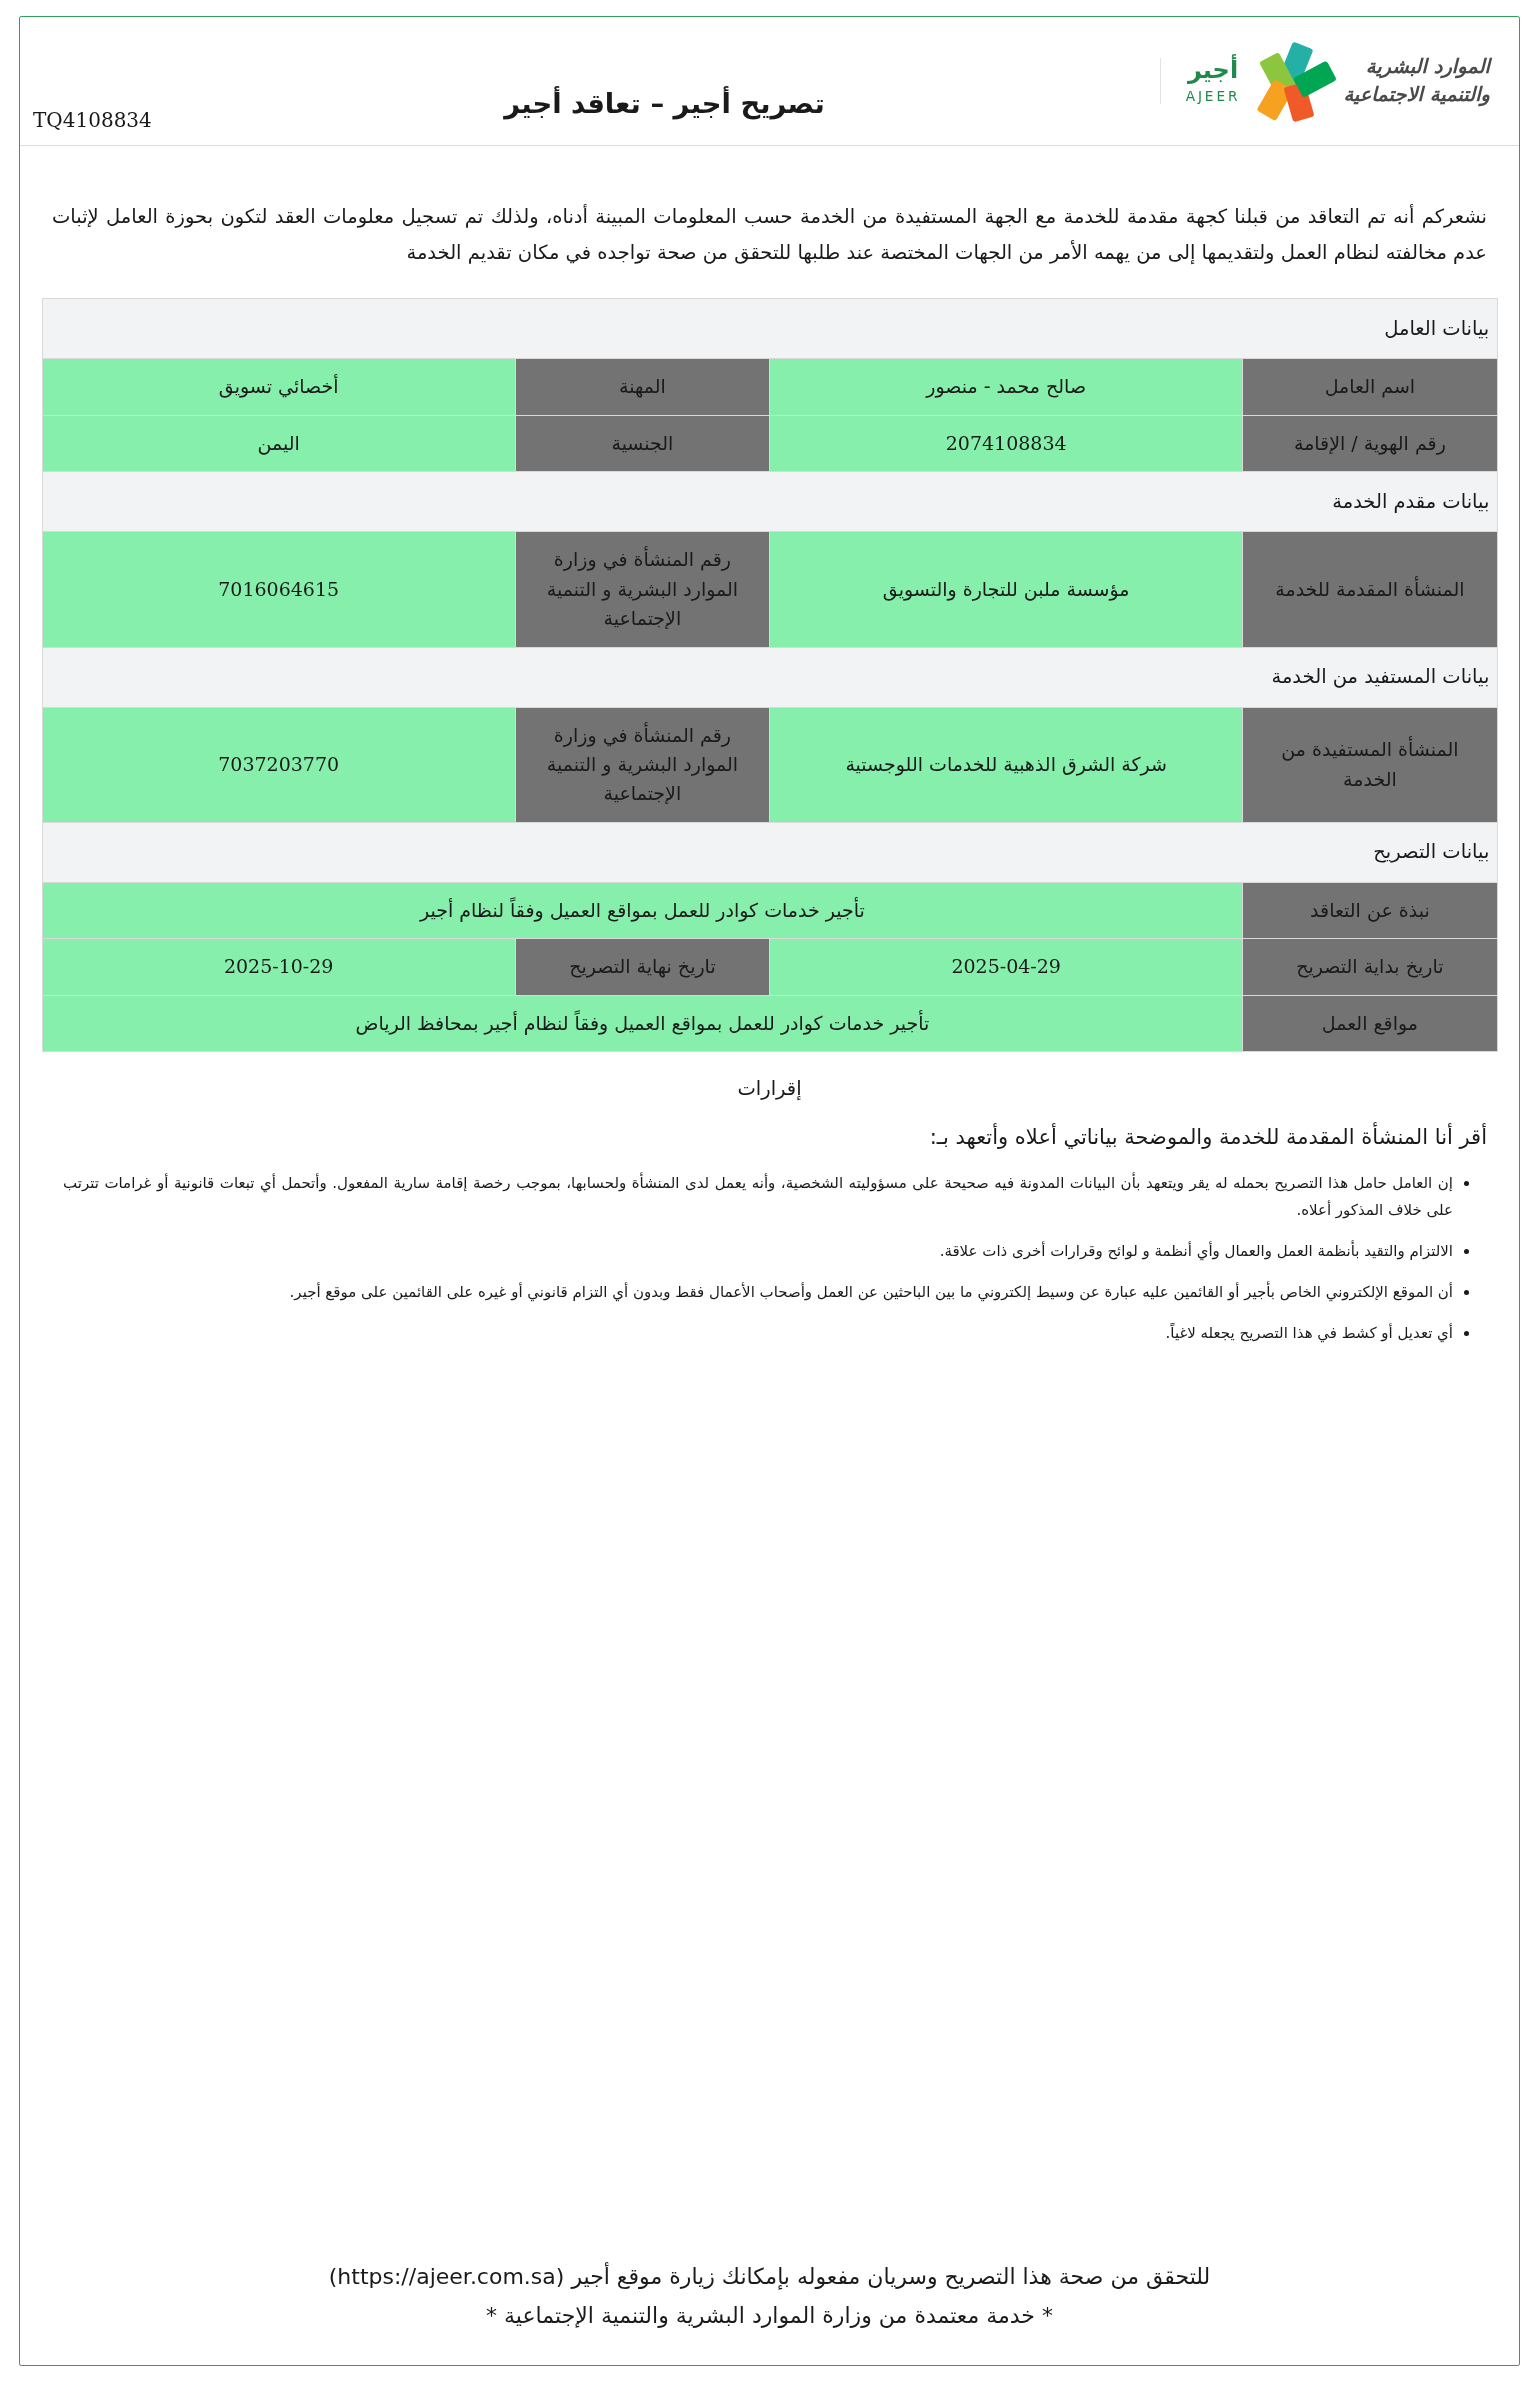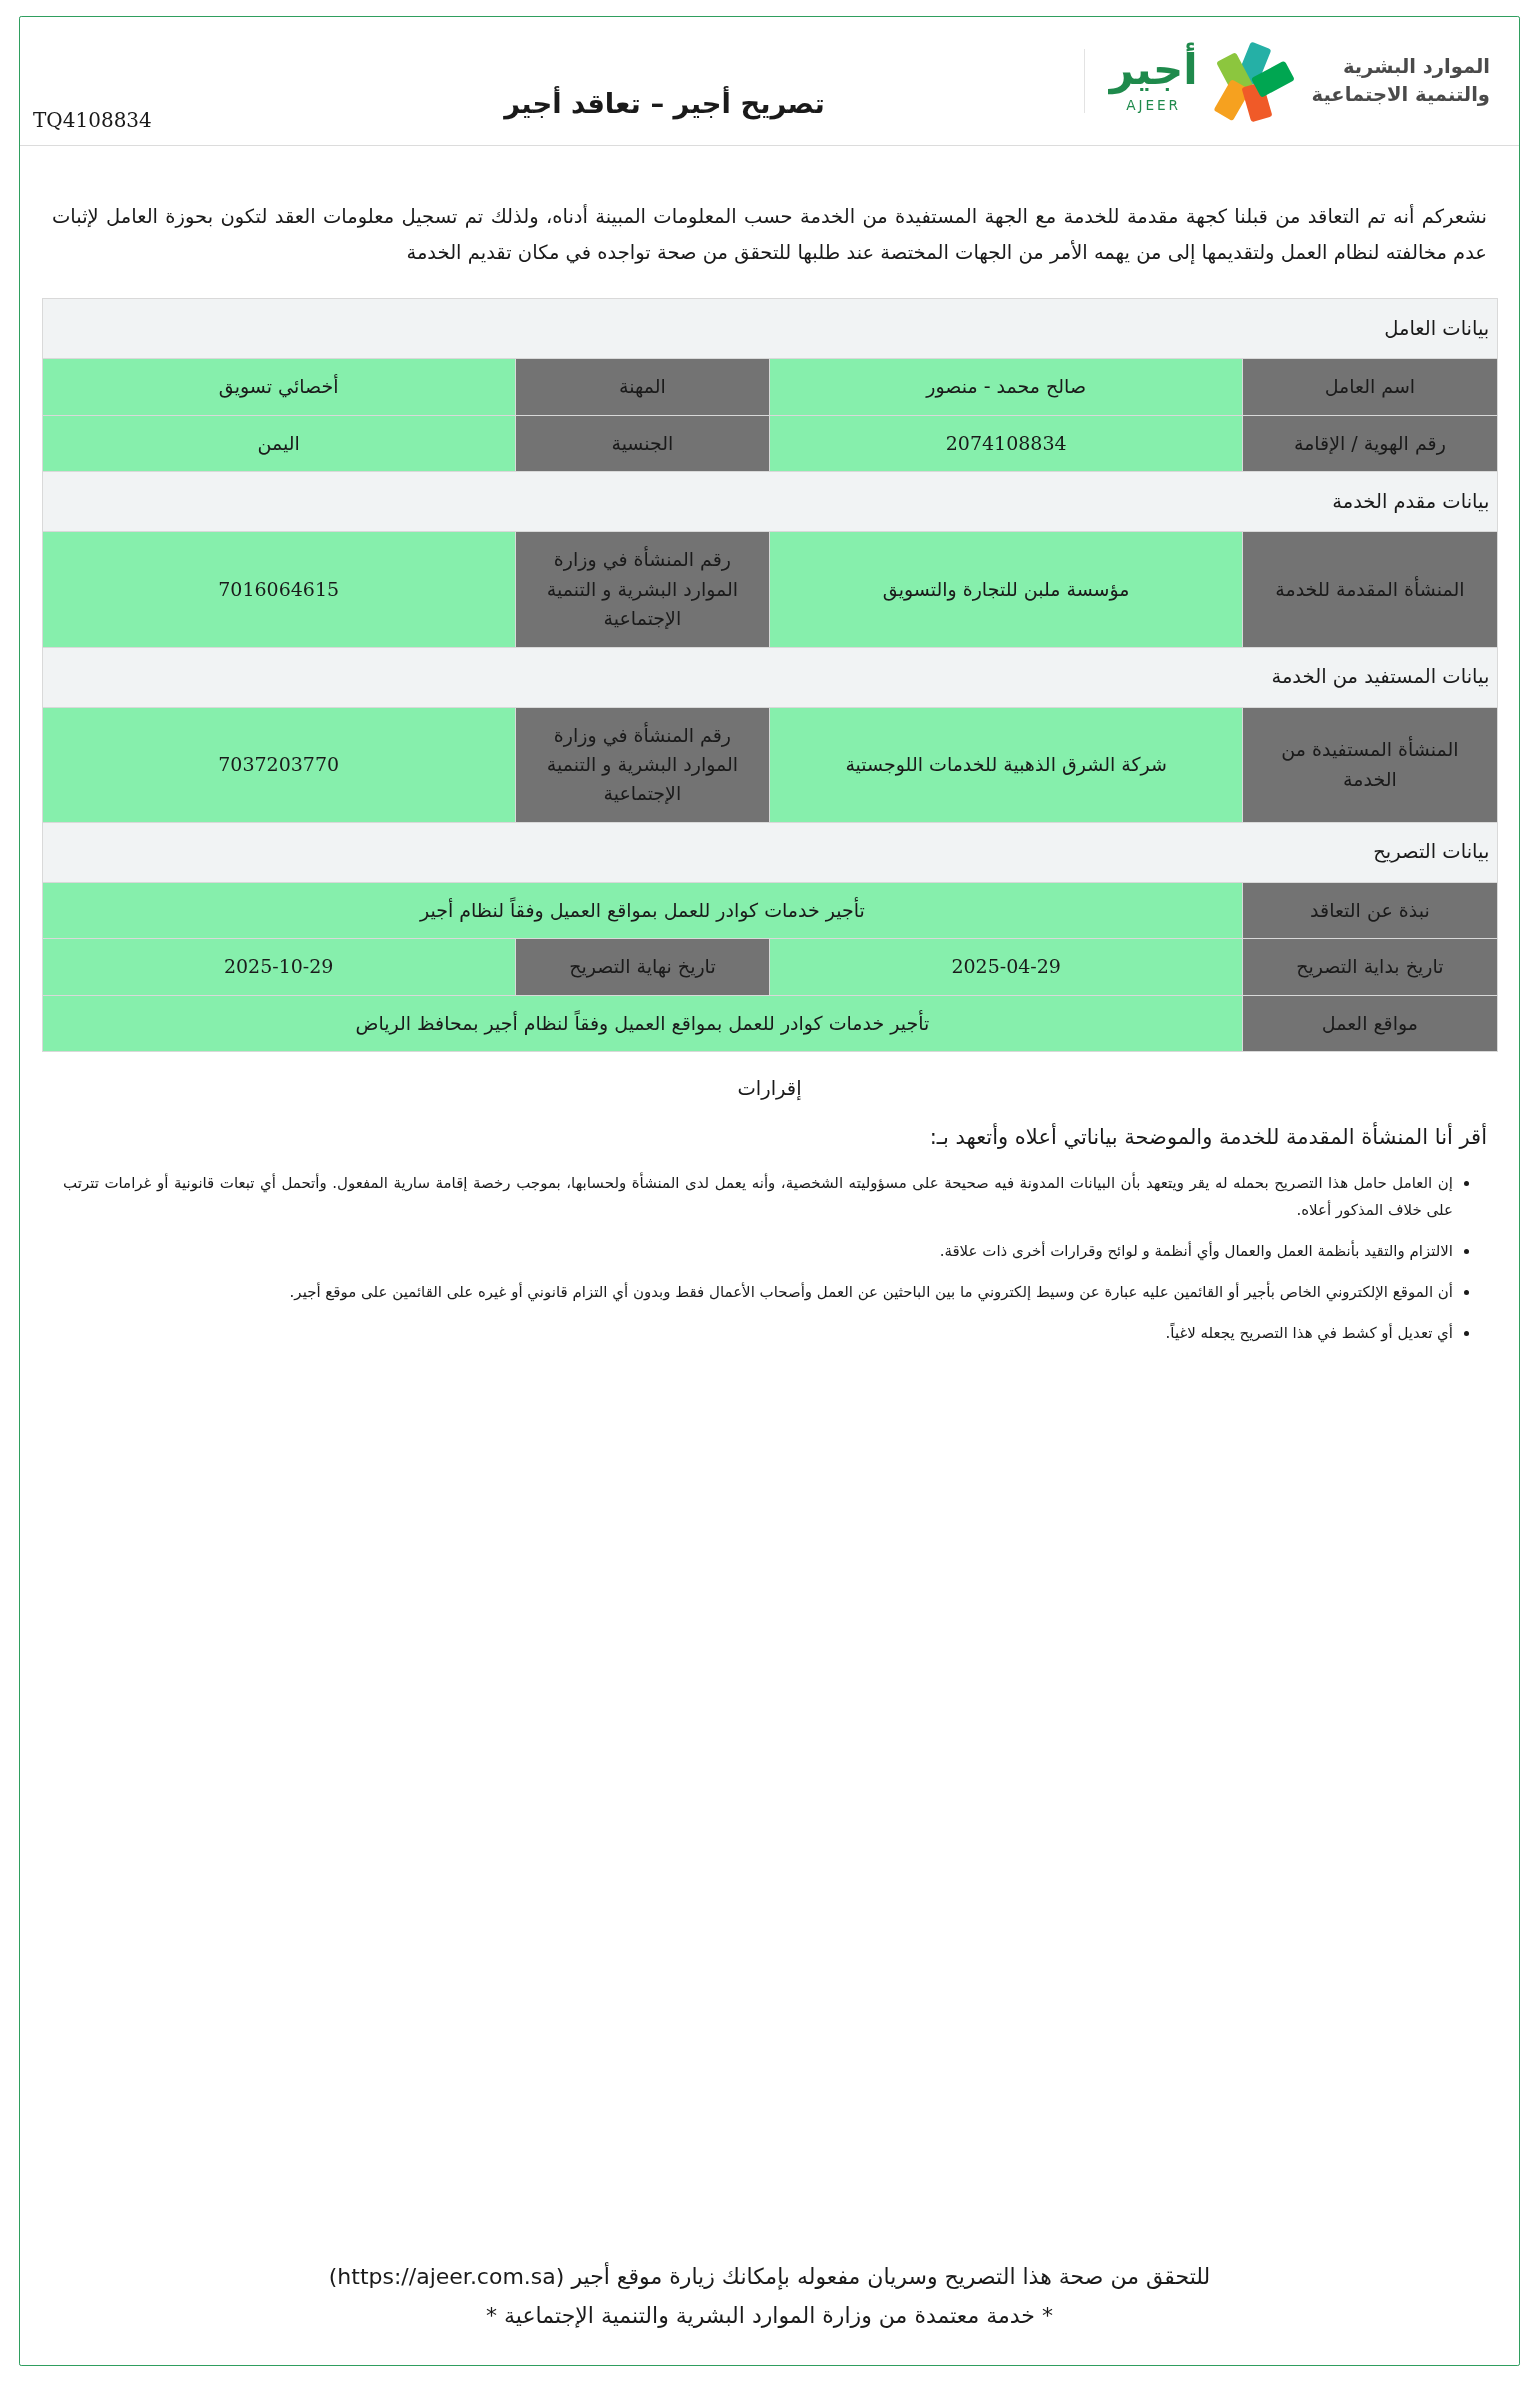--- a/index.html
+++ b/index.html
@@ -46,21 +46,22 @@
     align-items: center;
     justify-content: flex-start;
     gap: 19px;
     padding: 13px 29px 13px 14.4px;
     box-sizing: border-box;
   }
   .hrsd-logo {
     display: flex;
     flex-direction: row-reverse;
     align-items: center;
-    gap: 20px;
+    gap: 9px;
+    font-style: italic;
   }
   .hrsd-mark {
     width: 75px;
     height: 75px;
     position: relative;
   }
   .hrsd-mark span {
     position: absolute;
     display: block;
     border-radius: 2.9px;
@@ -81,21 +82,21 @@
   .ajeer-logo {
     display: flex;
     flex-direction: column;
     align-items: center;
     justify-content: center;
     border-left: 0.7px solid #e3e3e3;
     padding-left: 24.6px;
     margin-left: 4.3px;
   }
   .ajeer-ar {
-    font-size: 42px;
+    font-size: 24px;
     font-weight: bold;
     color: #1f8a4c;
     line-height: 1;
   }
   .ajeer-en {
     font-size: 13.7px;
     letter-spacing: 2.9px;
     color: #1f8a4c;
     margin-top: 5.8px;
   }

